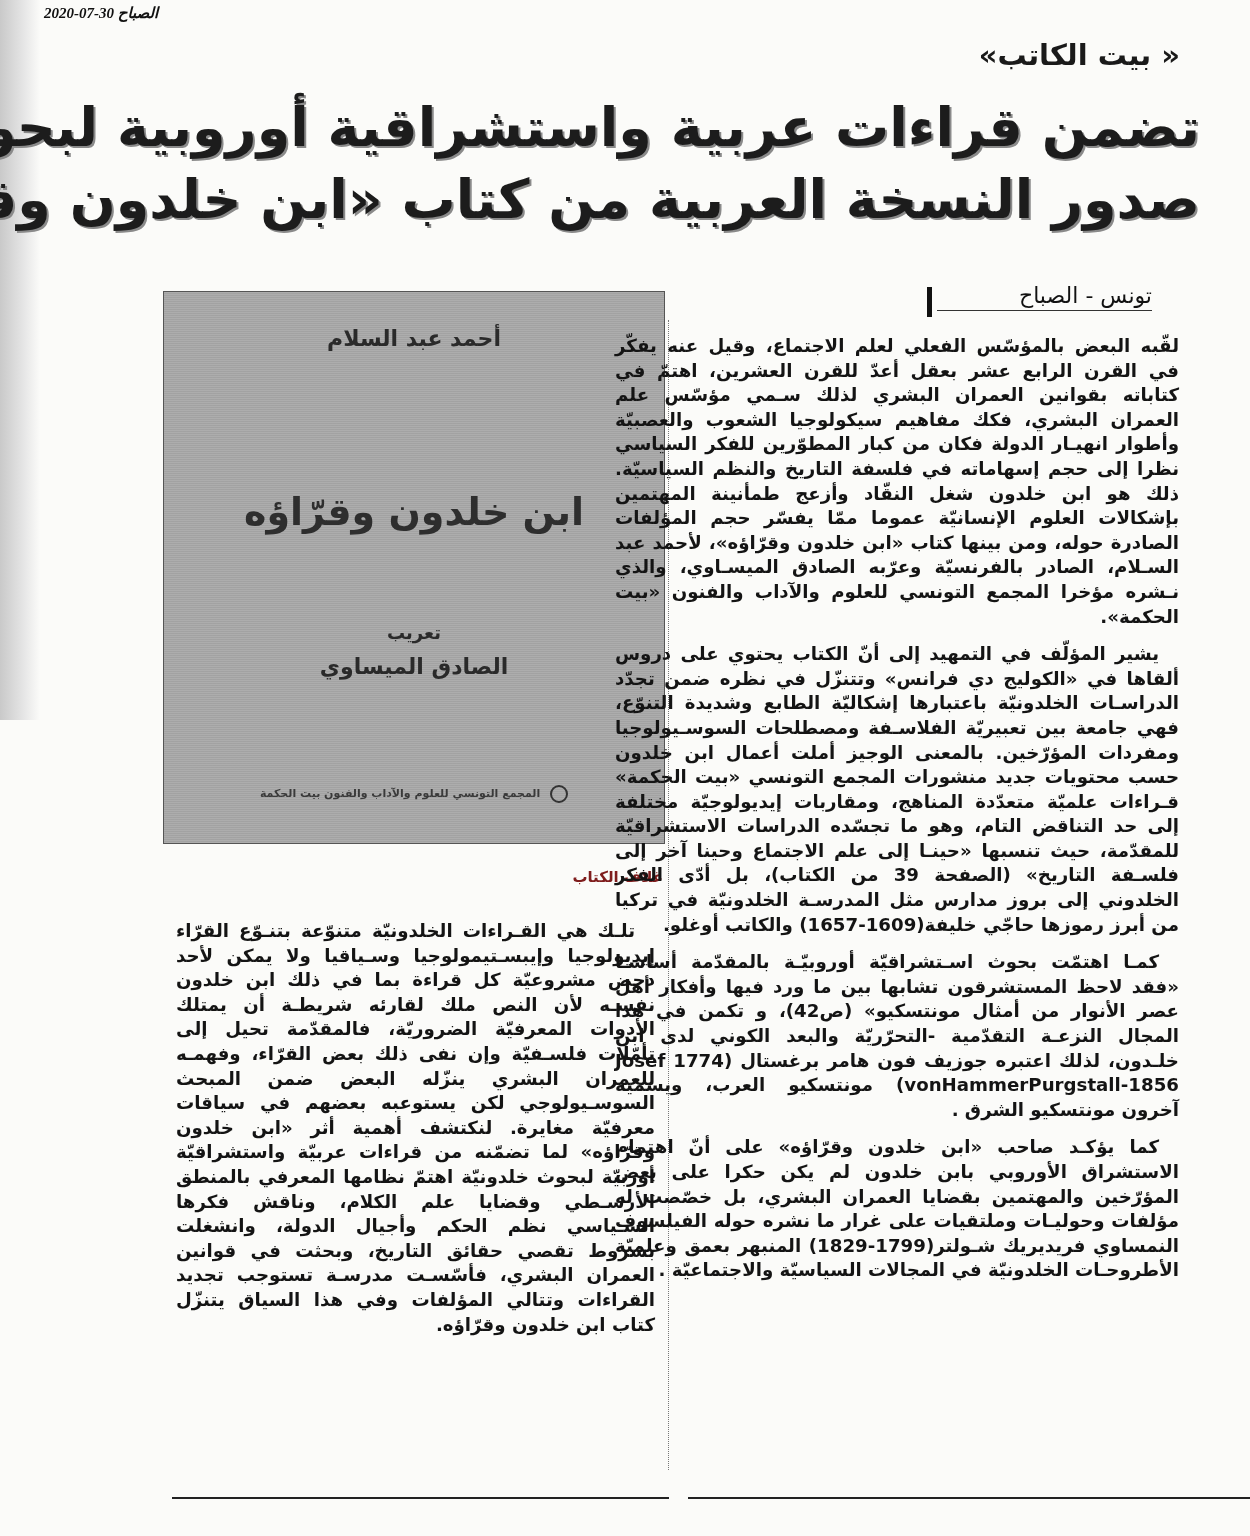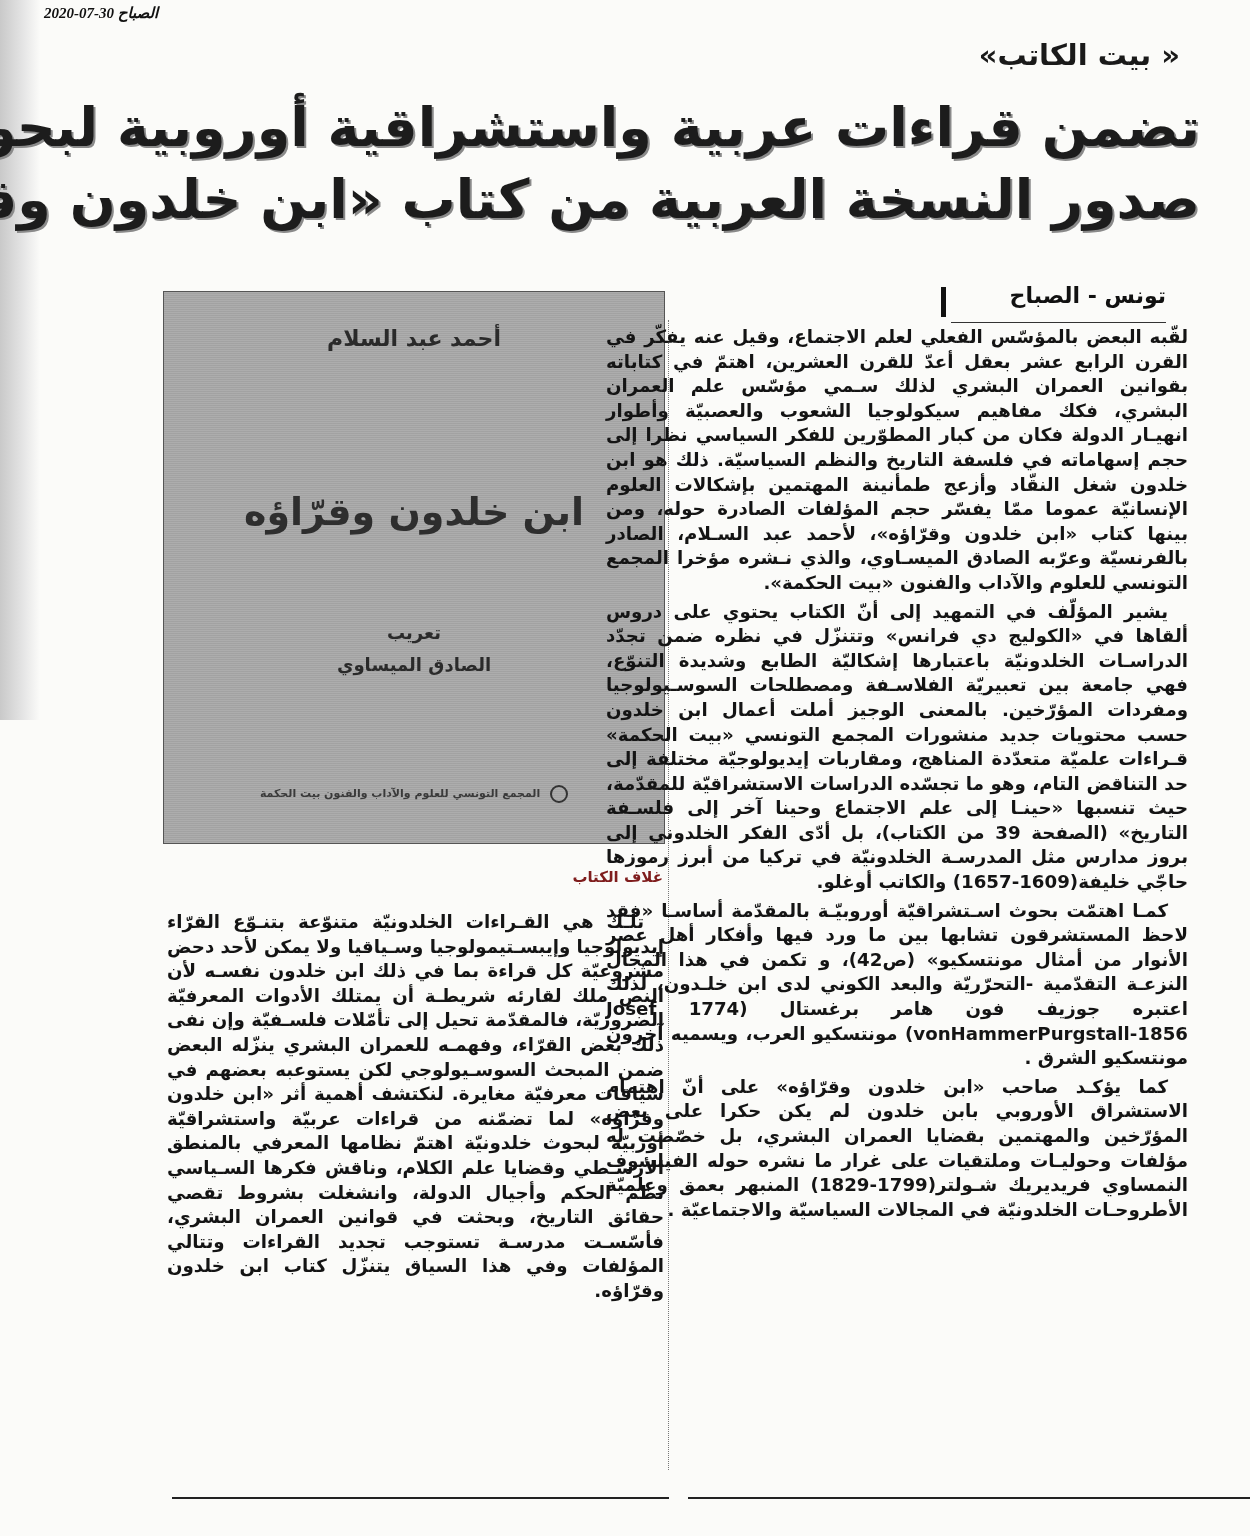--- a/index.html
+++ b/index.html
@@ -25,45 +25,45 @@
   .headline {
     position: absolute; right: 50px; top: 92px; width: 1100px;
     direction: rtl; text-align: right;
   }
   .headline div {
     font-size: 54px; font-weight: bold; line-height: 72px; color: #1c1c1c;
     letter-spacing: -1px; white-space: nowrap;
     text-shadow: 2px 2px 0 #8a8a8a;
   }
   .byline {
-    position: absolute; right: 84px; top: 283px; width: 215px;
-    direction: rtl; font-size: 22px; font-weight: bold;
-    border-bottom: 1.5px solid #333; padding-bottom: 14px;
+    position: absolute; right: 98px; top: 283px; width: 215px;
+    direction: rtl; font-size: 22px; font-weight: normal;
+    border-bottom: 1.5px solid #333; padding-bottom: 2px;
   }
   .byline .bar {
     position: absolute; left: -10px; top: 4px; width: 5px; height: 30px; background: #111;
   }
   .col {
     position: absolute; direction: rtl; text-align: justify;
     font-size: 18.2px; font-weight: bold; line-height: 24.6px; color: #141414;
   }
-  .col p { margin: 4px; text-indent: 20px; }
+  .col p { margin: 13px; text-indent: 20px; }
   .col p.first { text-indent: 0; }
   .col-right { right: 58px; top: 321px; width: 590px; }
   .col-left { right: 582px; top: 906px; width: 505px; }
   .cover {
     position: absolute; left: 163px; top: 291px; width: 500px; height: 551px;
     background: #a9a9a9;
     background-image: repeating-linear-gradient(0deg, rgba(255,255,255,0.05) 0 1px, rgba(0,0,0,0.04) 1px 2px);
     border: 1px solid #555; direction: rtl; text-align: center;
   }
   .cover .author { position: absolute; top: 34px; width: 100%; font-size: 22px; font-weight: bold; color: #2a2a2a; padding-left: 13px; }
   .cover .title  { position: absolute; top: 198px; width: 100%; font-size: 38px; font-weight: bold; color: #2e2e2e; }
   .cover .trans  { position: absolute; top: 330px; width: 100%; font-size: 18px; font-weight: bold; color: #2a2a2a; }
-  .cover .trans-name { position: absolute; top: 362px; width: 100%; font-size: 18px; font-weight: bold; color: #2a2a2a; }
+  .cover .trans-name { position: absolute; top: 362px; width: 100%; font-size: 22px; font-weight: bold; color: #2a2a2a; }
   .cover .publisher { position: absolute; top: 493px; width: 100%; font-size: 11px; font-weight: bold; color: #3a3a3a; padding-left: 36px; }
   .cover .publisher .logo {
     display: inline-block; width: 14px; height: 14px; border-radius: 50%;
     border: 2px solid #333; vertical-align: middle; margin-left: 6px;
   }
   .caption {
     position: absolute; left: 163px; top: 868px; width: 500px; 
     direction: rtl; font-size: 15px; font-weight: bold; color: #7f1d1d;
   }
   .divider-v {

